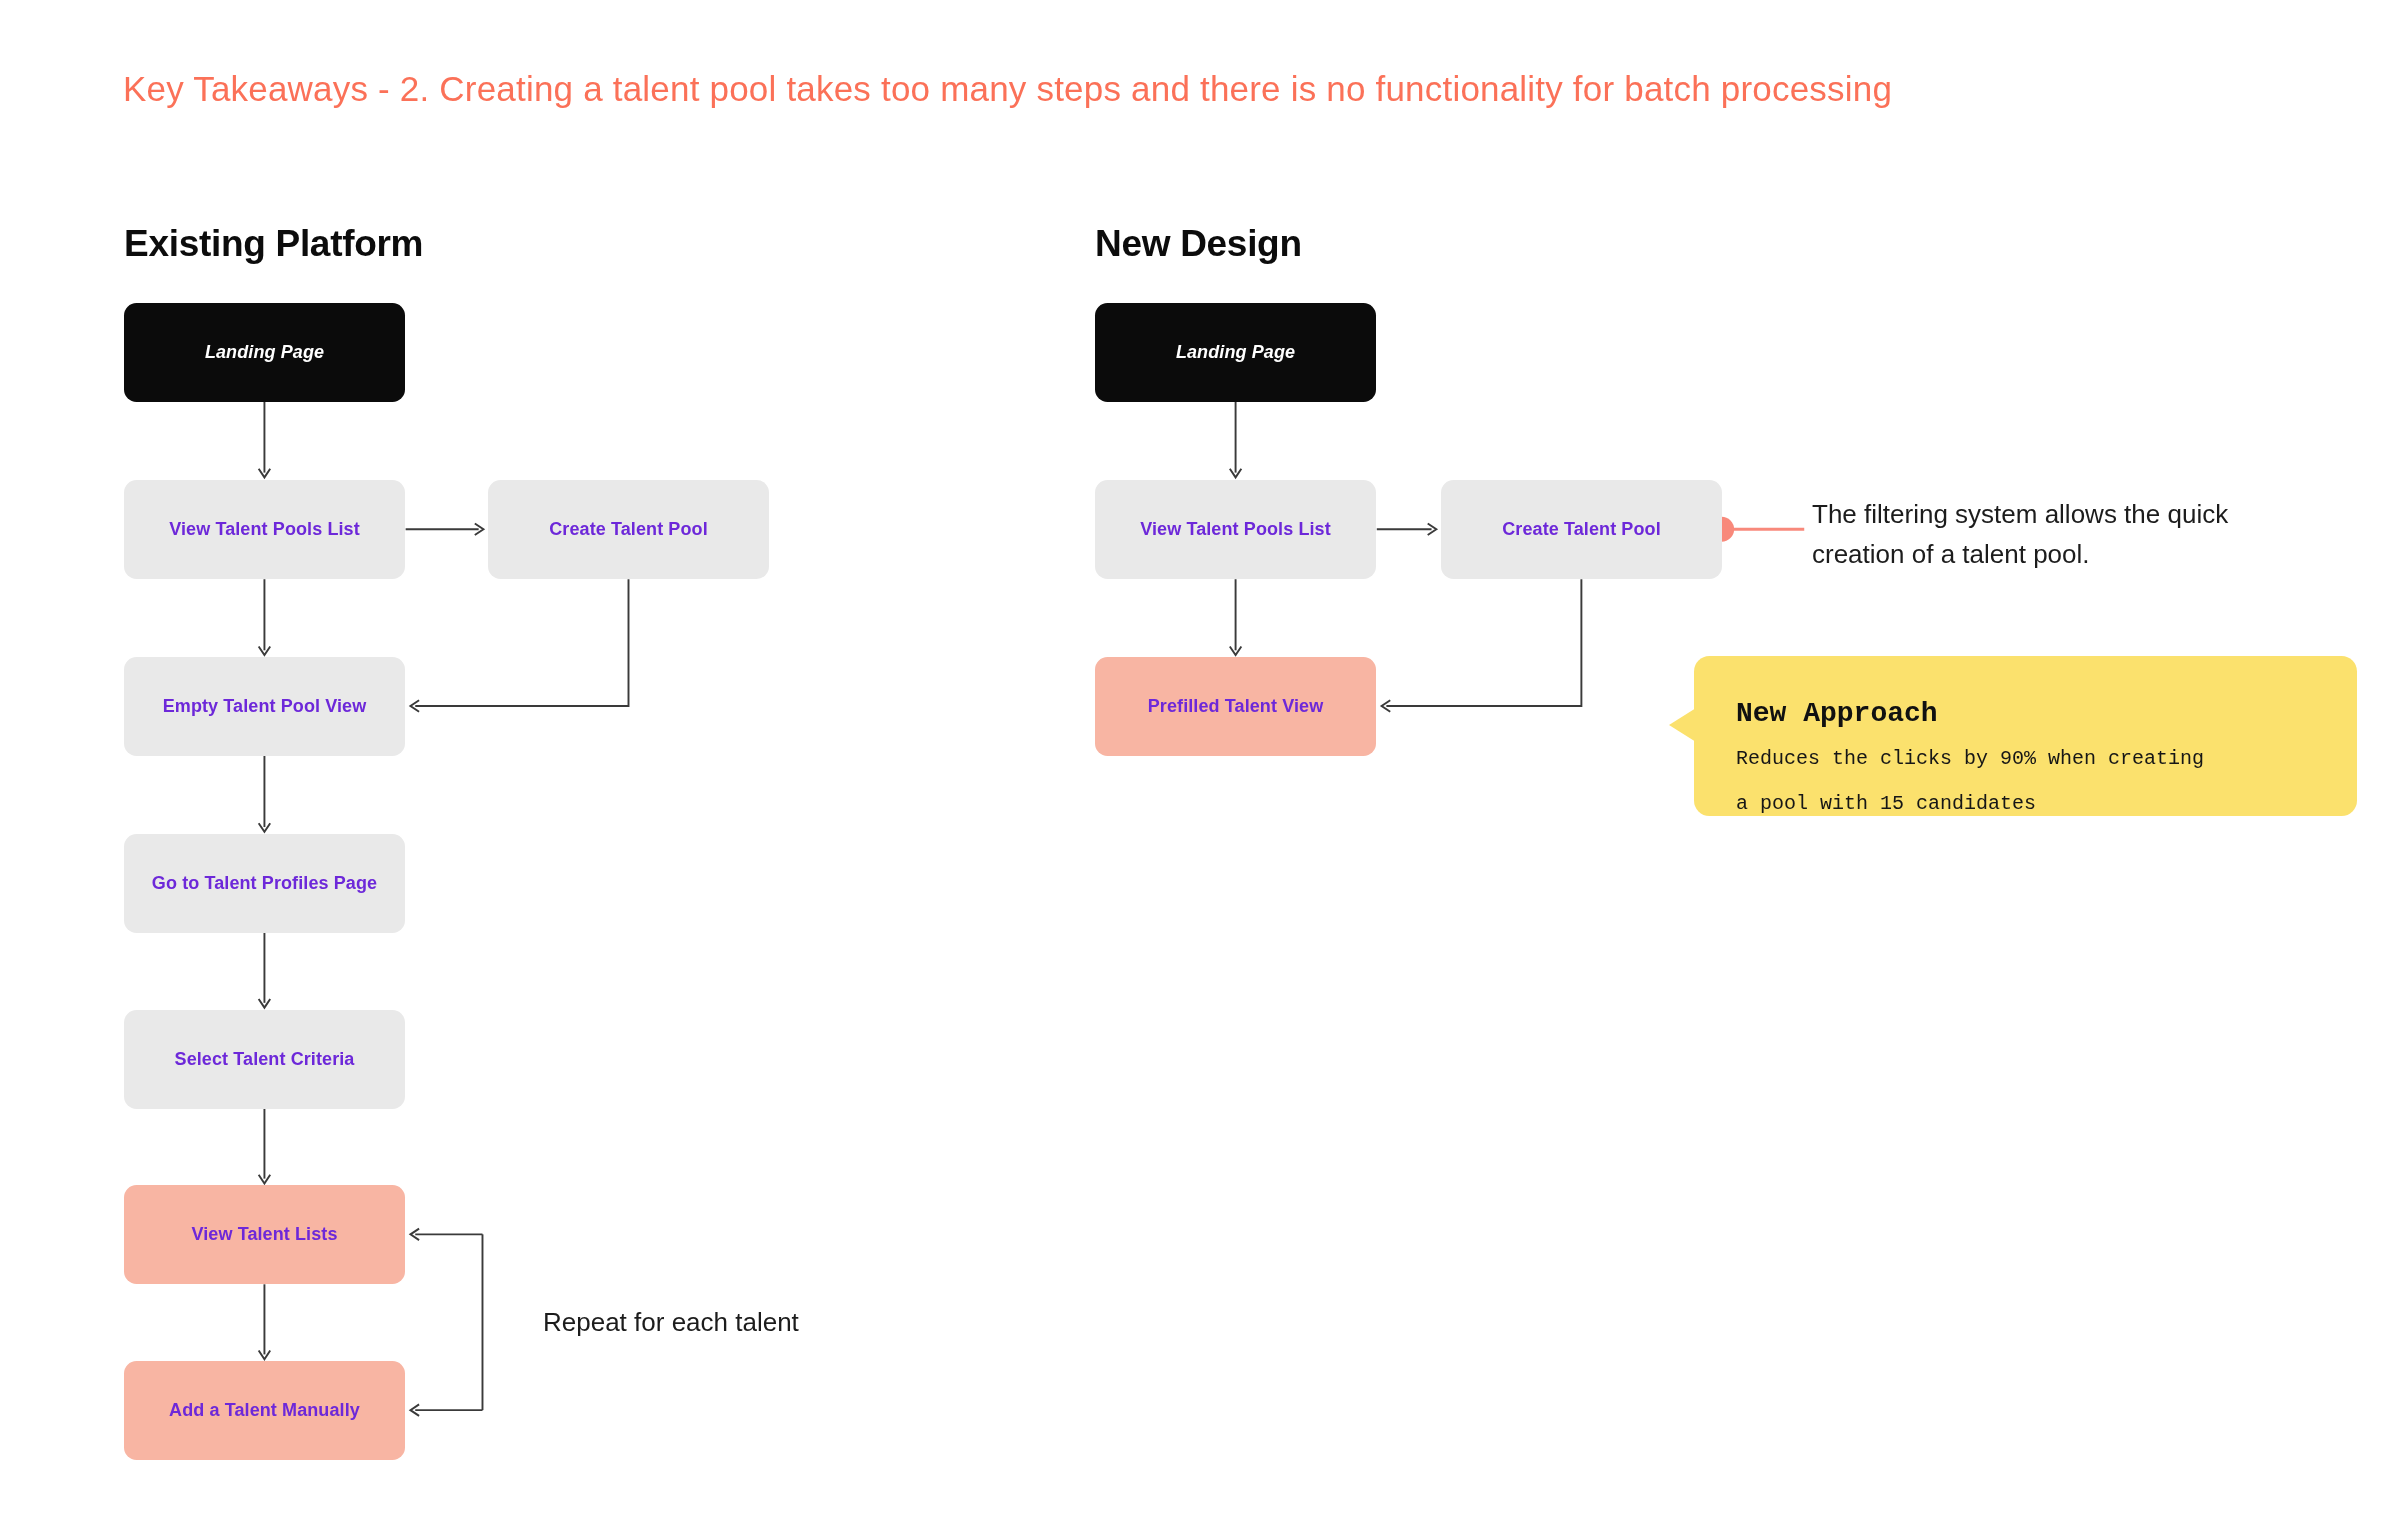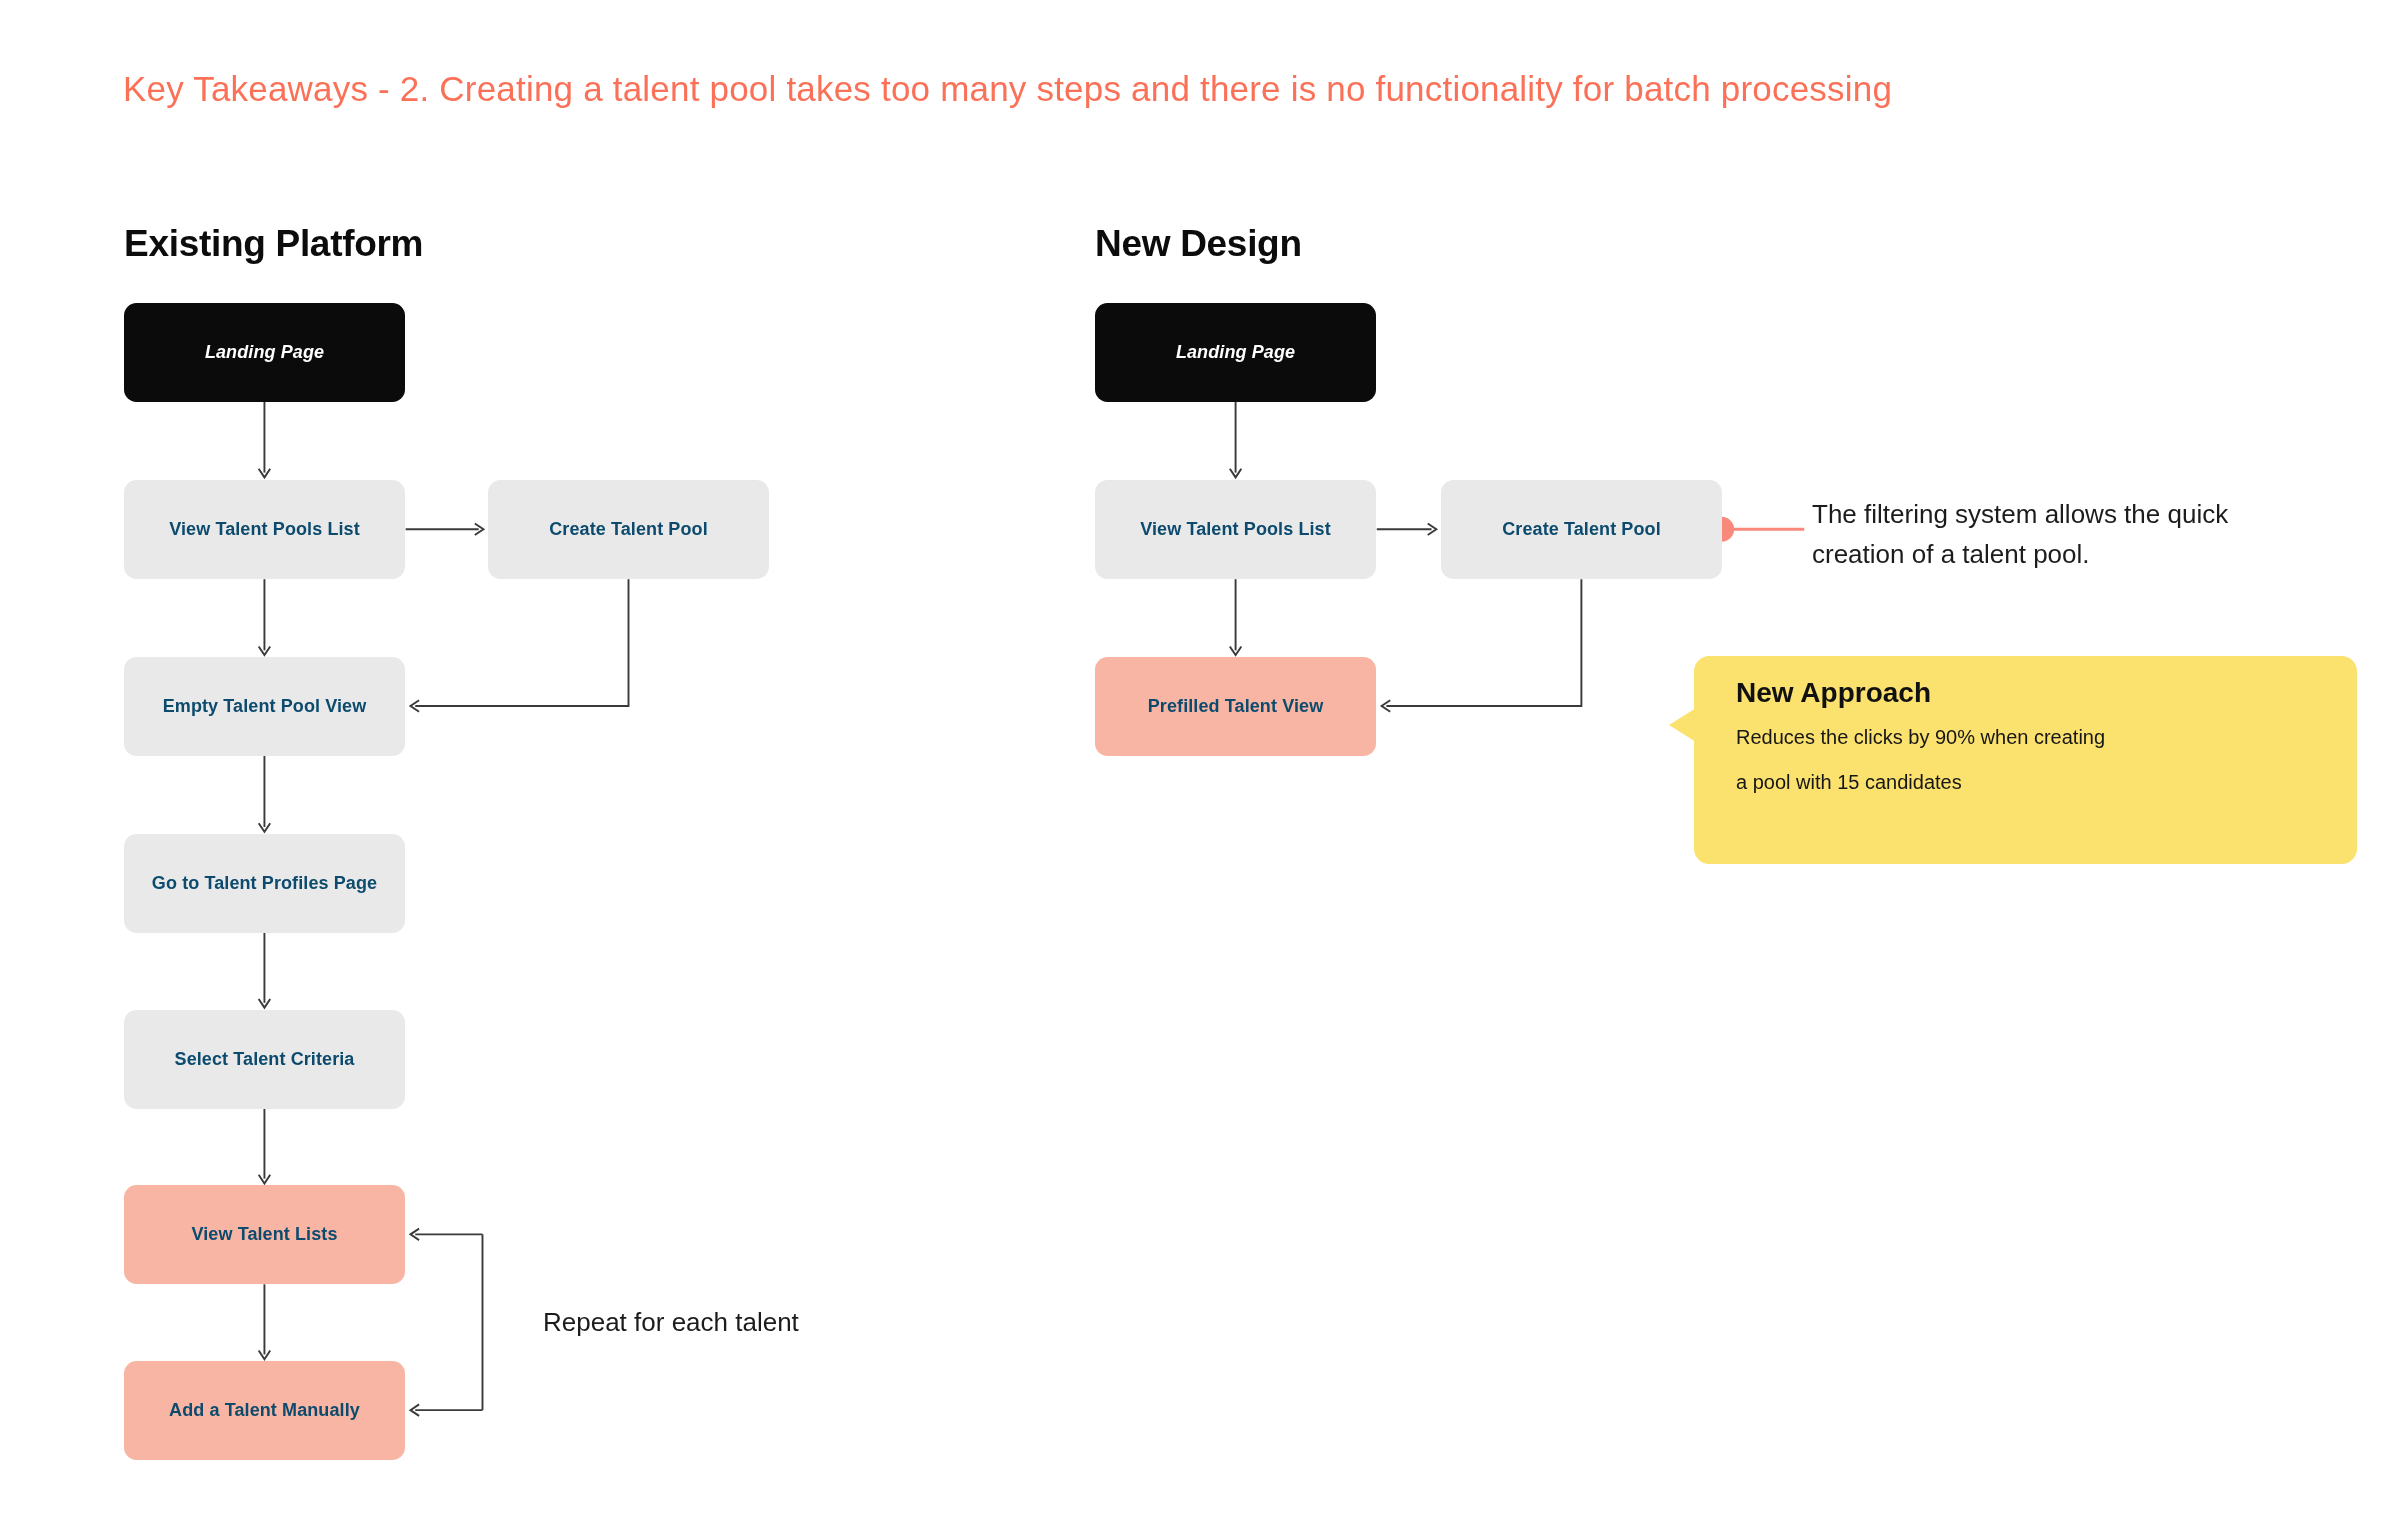--- a/index.html
+++ b/index.html
@@ -13,38 +13,39 @@
   }
   .section-header{
     position:absolute;top:223px;
     font-size:37px;font-weight:700;color:#0c0c0c;letter-spacing:-0.3px;white-space:nowrap;
   }
   .section-header.left{left:124px;}
   .section-header.right{left:1095px;}
   .node{
     position:absolute;width:281px;height:99px;border-radius:12.5px;
     display:flex;align-items:center;justify-content:center;text-align:center;
-    font-size:18px;font-weight:700;letter-spacing:0.1px;color:#0c4a6e;
+    font-size:18px;font-weight:700;letter-spacing:0.1px;color:#6d28d9;
   }
   .node.black{background:#0b0b0b;color:#ffffff;font-style:italic;}
   .node.gray{background:#e9e9e9;}
   .node.salmon{background:#f8b5a3;}
   .connector-layer{position:absolute;left:0;top:0;width:2402px;height:1535px;pointer-events:none;}
   .connector-layer path, .connector-layer line{stroke:#3a3a3a;stroke-width:2;fill:none;}
   .connector-layer .accent-line{stroke:#f8897b;stroke-width:3;}
   .connector-layer .accent-dot{fill:#f8897b;stroke:none;}
   .free-label{
     position:absolute;font-size:26px;color:#1c1c1c;white-space:nowrap;
   }
   .repeat-label{left:543px;top:1307px;}
   .filter-note{left:1812px;top:494px;line-height:40px;}
   .note-bubble{
-    position:absolute;left:1694px;top:656px;width:663px;height:208px;
+    position:absolute;left:1694px;top:656px;width:663px;height:160px;
     background:#fbe16d;border-radius:15.4px;box-sizing:border-box;
-    padding:14px 38px 0 42px;
+    padding:35px 38px 0 42px;
+    font-family:Liberation Mono, monospace;
   }
   .note-tail{
     position:absolute;left:-25px;top:52px;width:0;height:0;
     border-top:17.3px solid transparent;border-bottom:17.3px solid transparent;
     border-right:27px solid #fbe16d;
   }
   .note-heading{font-size:28px;font-weight:700;color:#111111;line-height:45px;}
   .note-body{font-size:20px;color:#161616;line-height:45px;}
 </style>
 </head>

